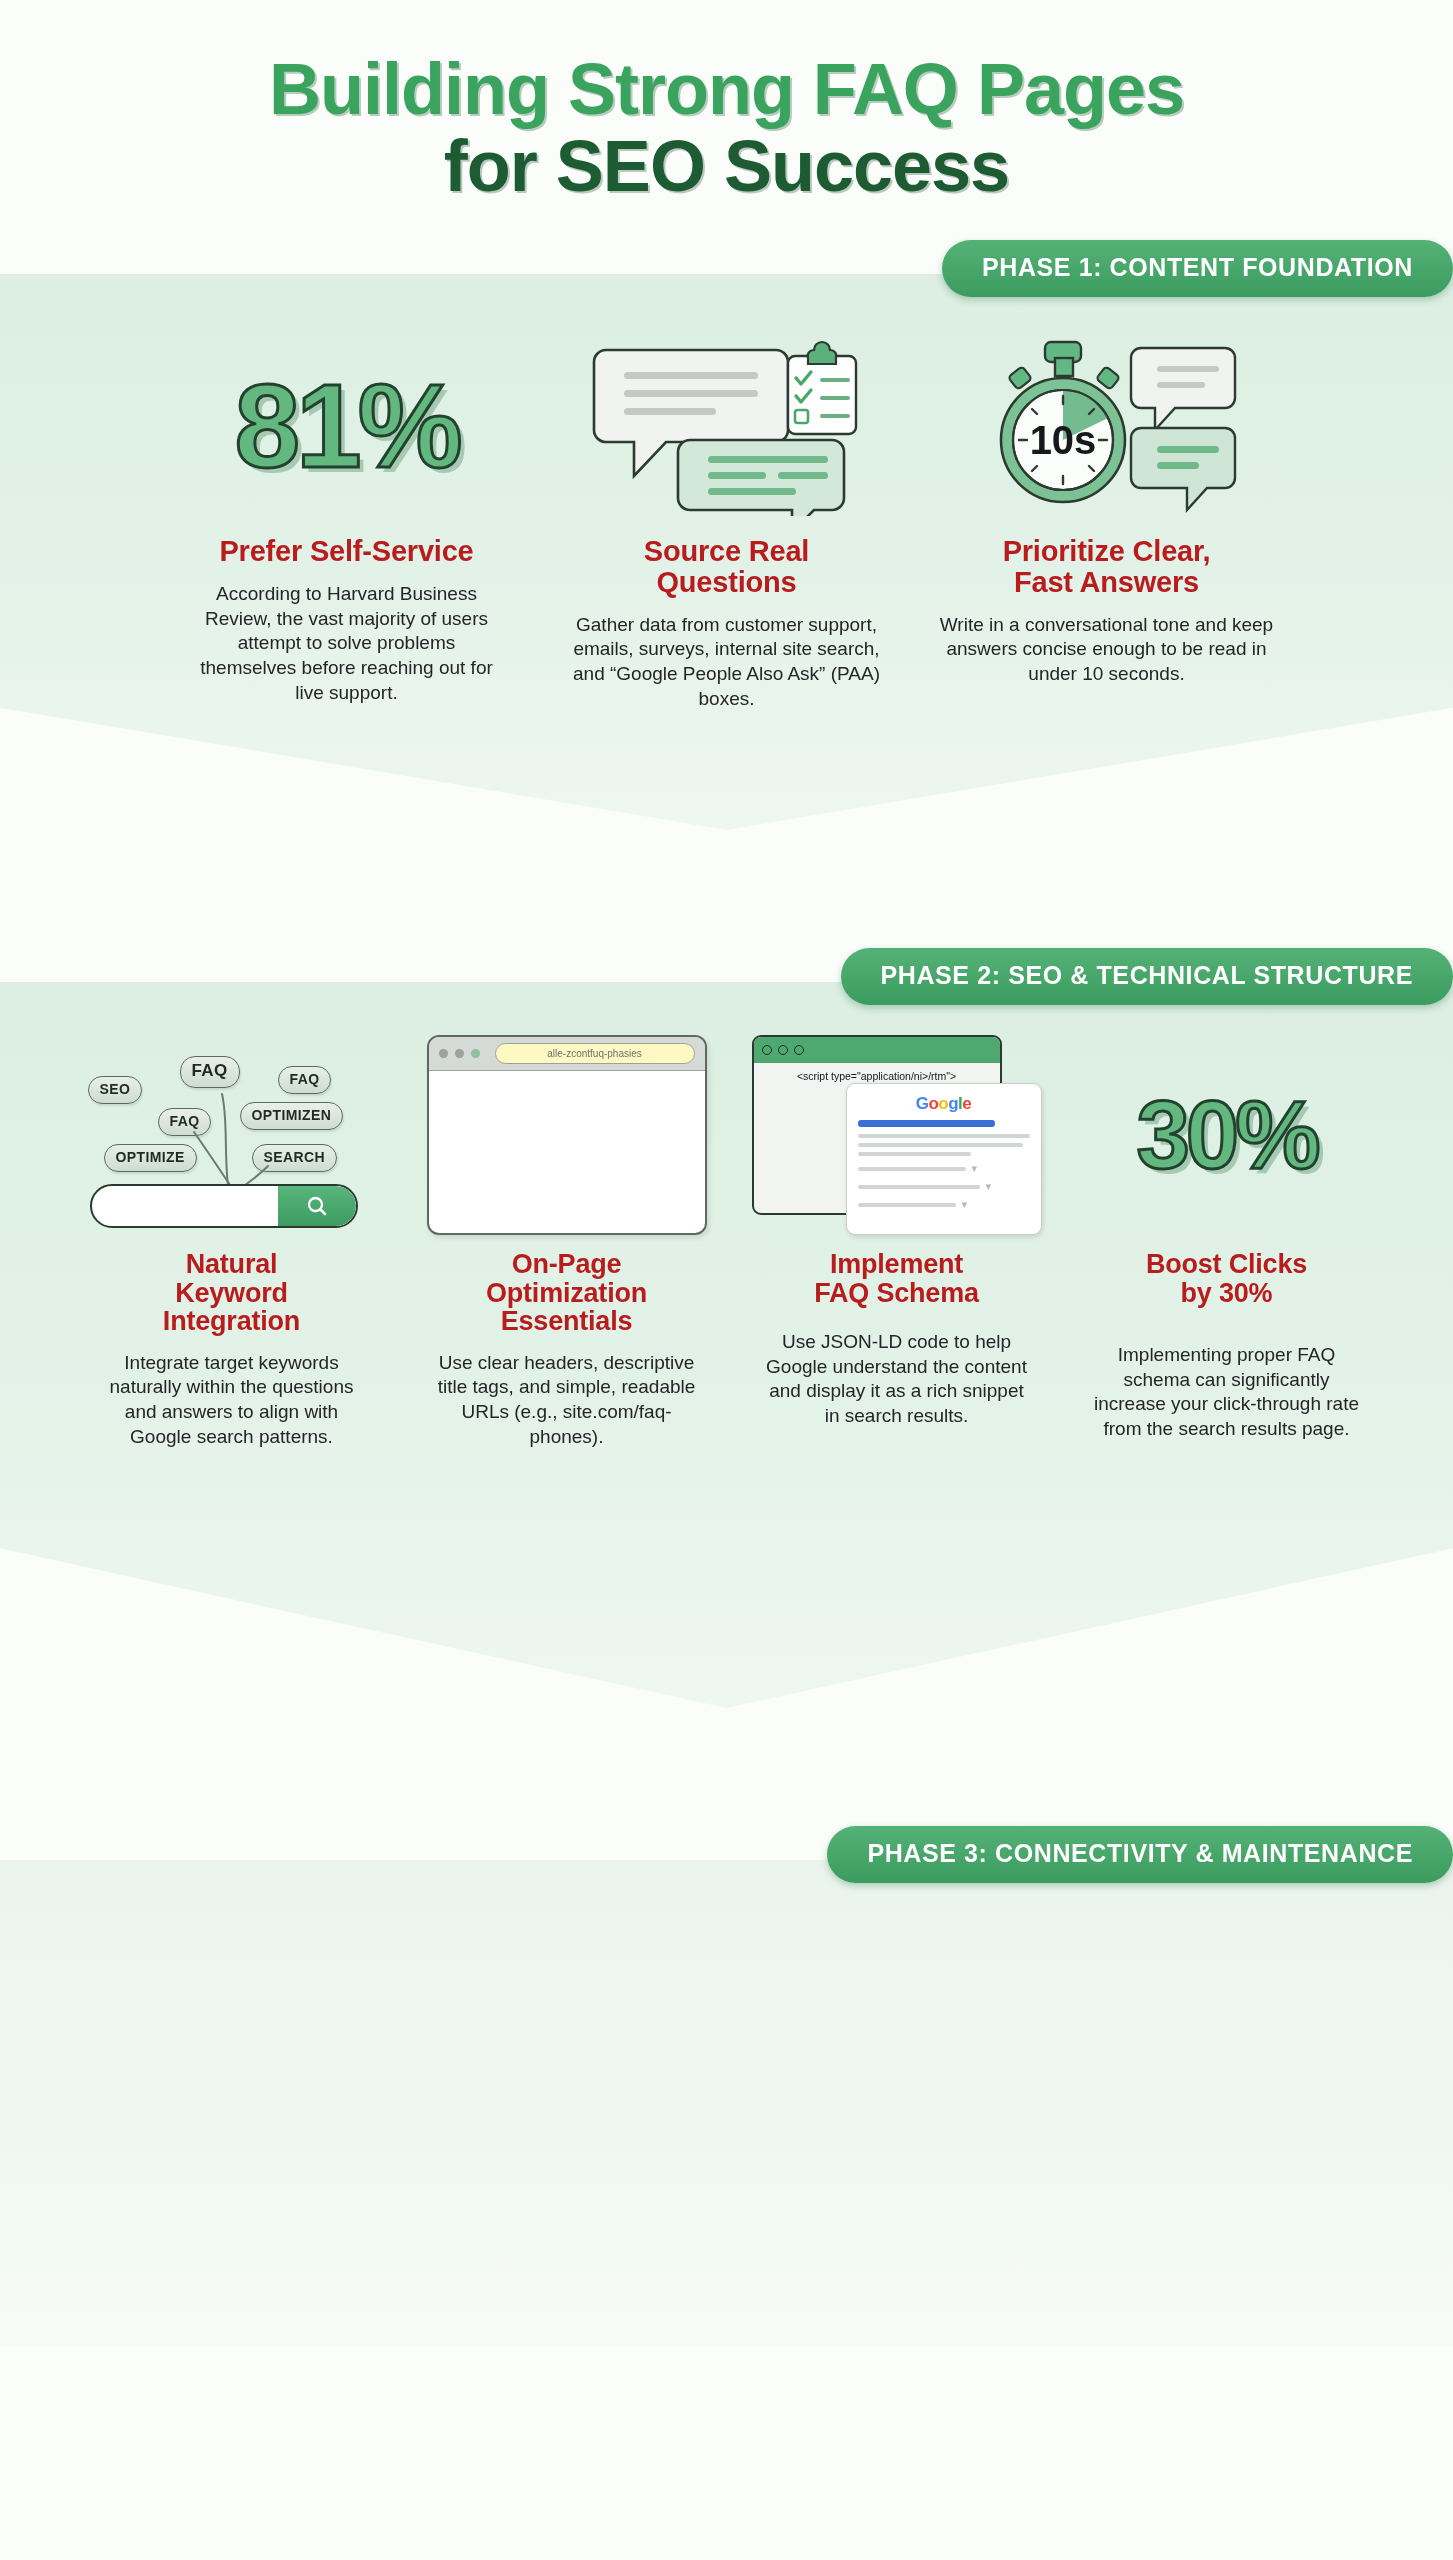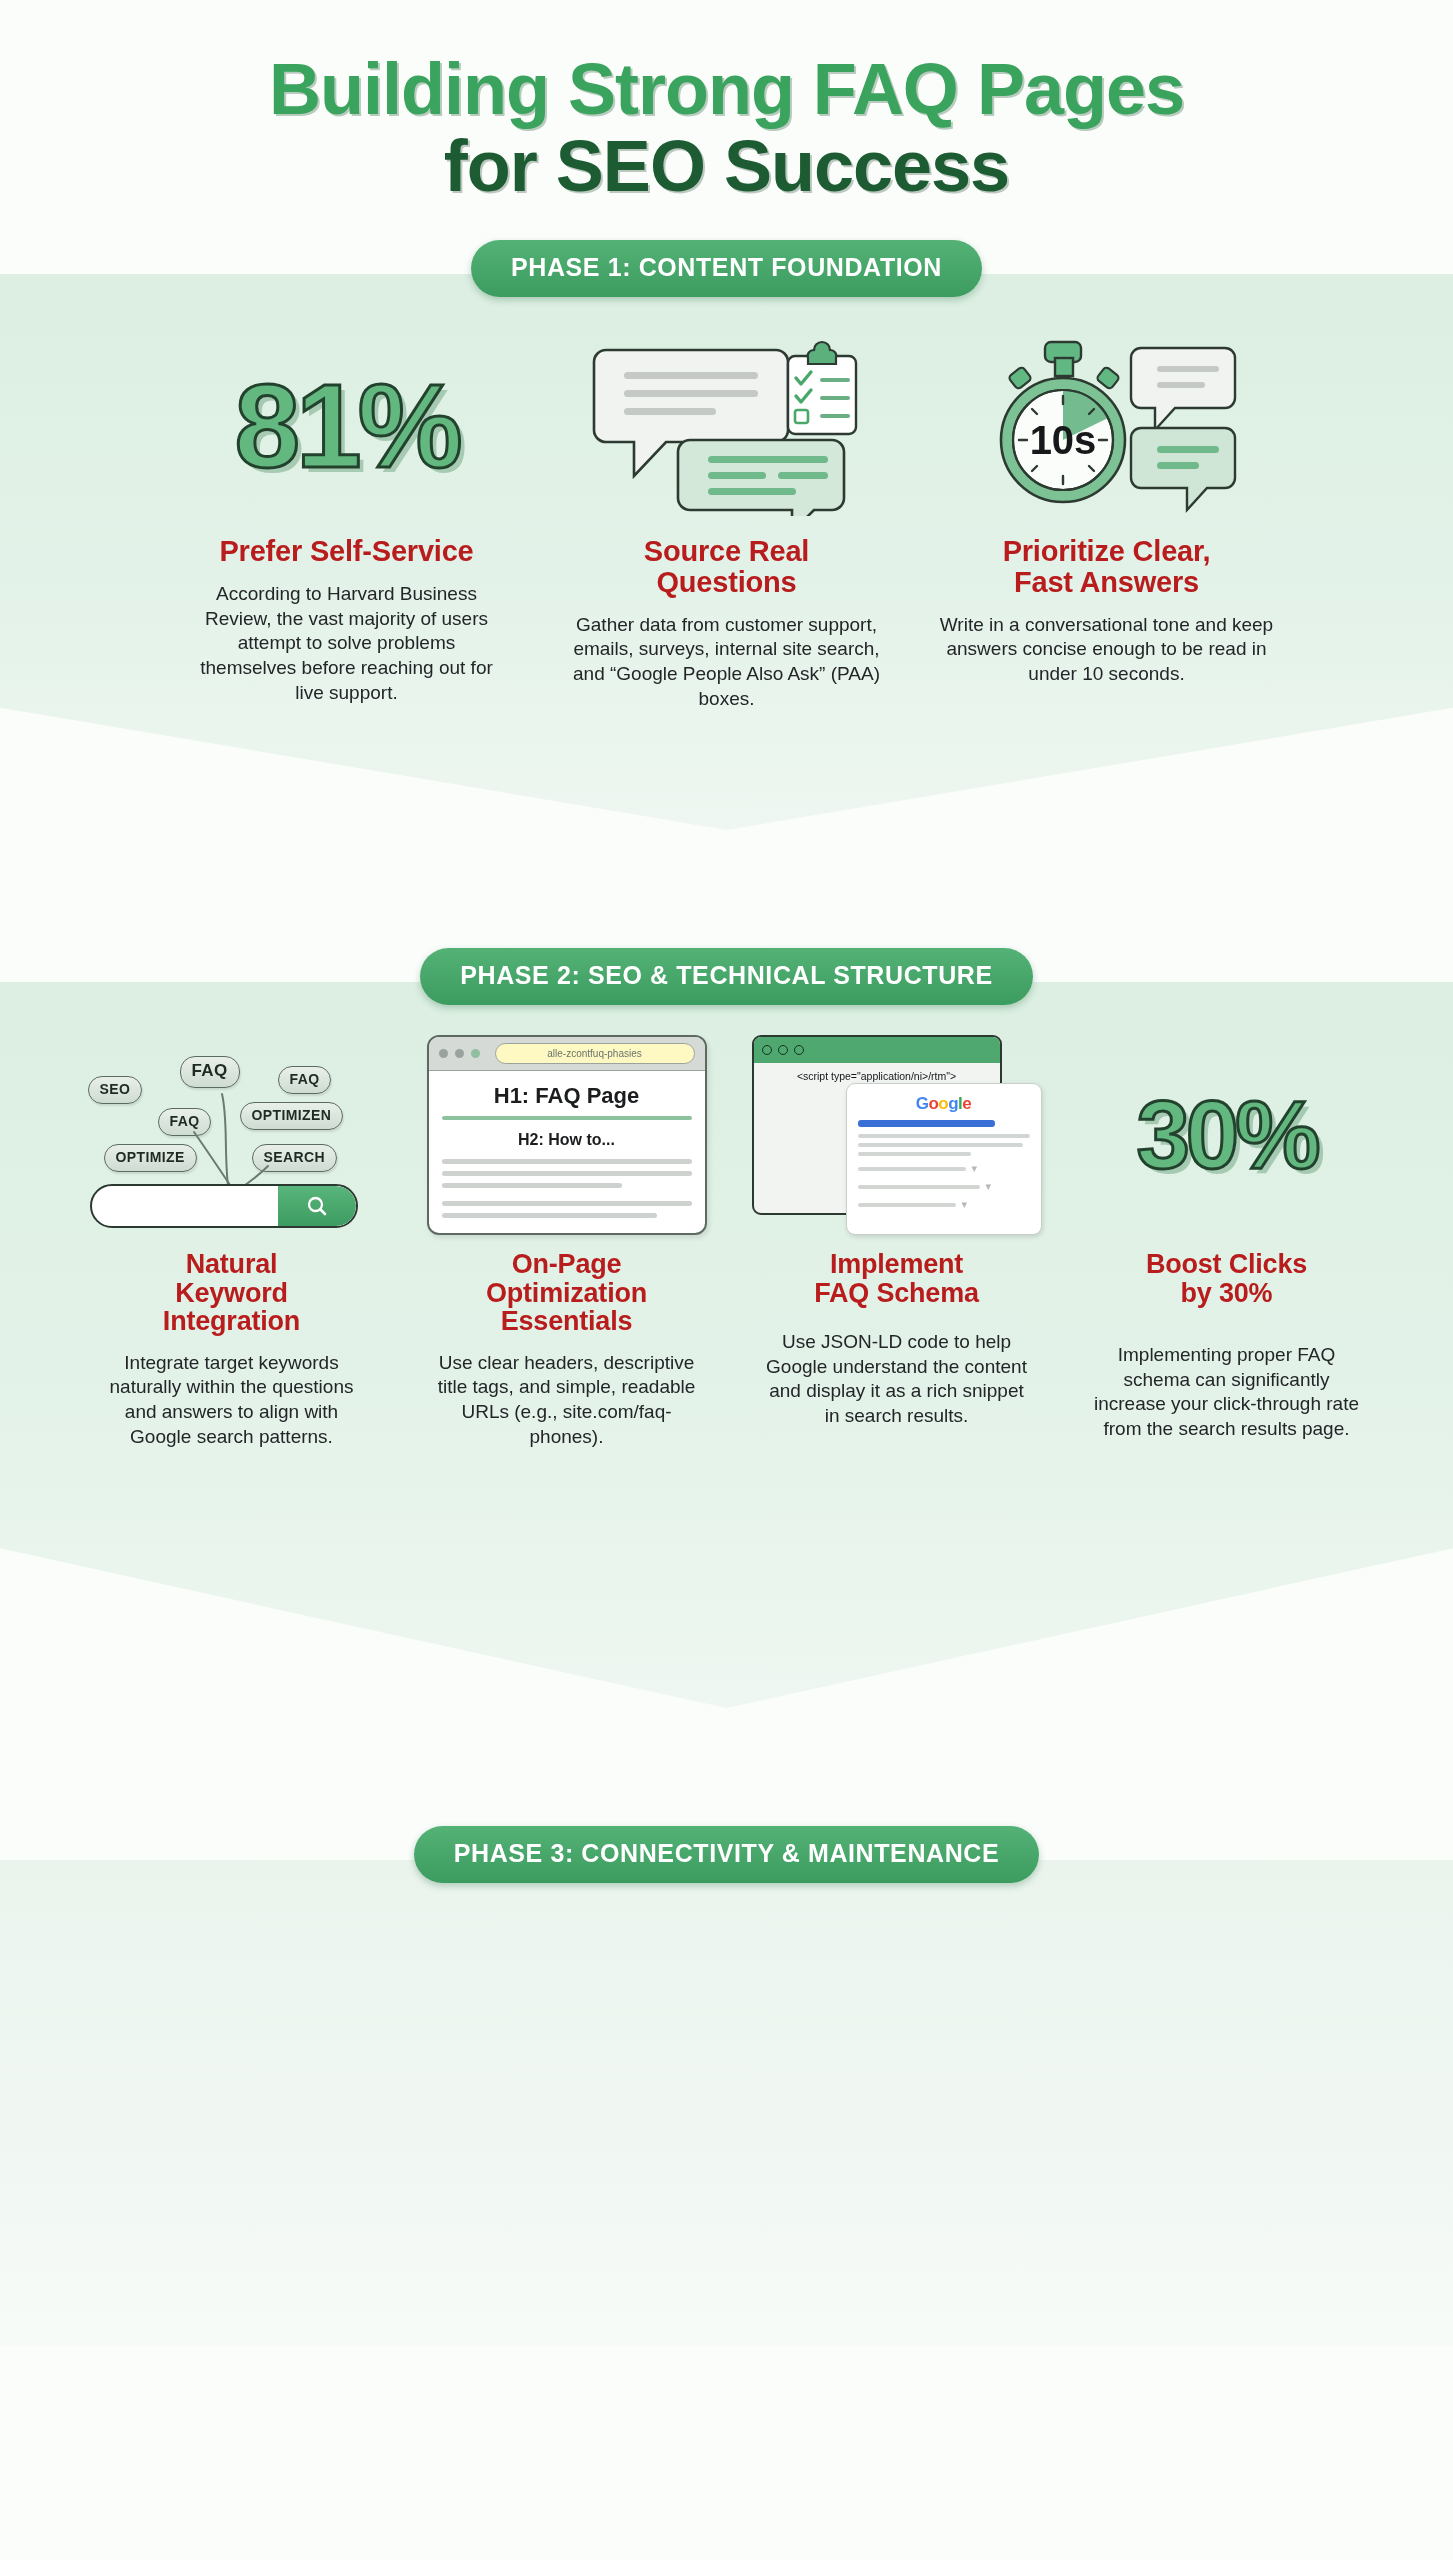--- a/index.html
+++ b/index.html
@@ -25,21 +25,21 @@
 
   
   .band { position: relative; width: 100%; }
   .band-bg {
     position: absolute; left: 0; right: 0; top: 0; bottom: 0;
     background: linear-gradient(180deg,#dcefe2 0%, #e3f2e8 55%, #eef7f1 100%);
     z-index: 0;
   }
   .band-bg.chev { clip-path: polygon(0 0, 100% 0, 100% 78%, 50% 100%, 0 78%); }
 
-  .pill-row { position: relative; z-index: 3; display: flex; justify-content: center; }
+  .pill-row { position: relative; z-index: 3; display: flex; justify-content: flex-end; }
   .pill {
     display: inline-block;
     background: linear-gradient(180deg,#54b277 0%, #3c9b5f 100%);
     color: #ffffff; font-size: 25px; font-weight: 700; letter-spacing: .6px;
     padding: 13px 40px 15px; border-radius: 34px;
     box-shadow: 0 3px 7px rgba(40,110,65,.30);
     white-space: nowrap;
   }
 
   .cards { position: relative; z-index: 2; display: flex; justify-content: center; }
@@ -286,30 +286,20 @@
 
       <div class="card" style="width:330px;">
         <div class="card-icon" style="height:200px;">
           <div class="browser">
             <div class="browser-bar">
               <div class="dot"></div>
               <div class="dot"></div>
               <div class="dot g"></div>
               <div class="urlbox">alle-zcontfuq-phasies</div>
             </div>
-            <div class="browser-body">
-              <div class="h1m">H1: FAQ Page</div>
-              <div class="rulem"></div>
-              <div class="h2m">H2: How to...</div>
-              <div class="lm" style="width:100%;"></div>
-              <div class="lm" style="width:100%;"></div>
-              <div class="lm" style="width:72%;"></div>
-              <div class="lm" style="width:100%;margin-top:13px;"></div>
-              <div class="lm" style="width:86%;"></div>
-            </div>
           </div>
         </div>
         <div class="card-h sm">On-Page</div>
         <div class="card-h sm" style="margin-top:-16px;">Optimization</div>
         <div class="card-h sm" style="margin-top:-16px;">Essentials</div>
         <div class="card-p" style="padding:0 12px;">Use clear headers, descriptive title tags, and simple, readable URLs (e.g., site.com/faq-phones).</div>
       </div>
 
       <div class="card" style="width:330px;">
         <div class="card-icon" style="height:200px;">

